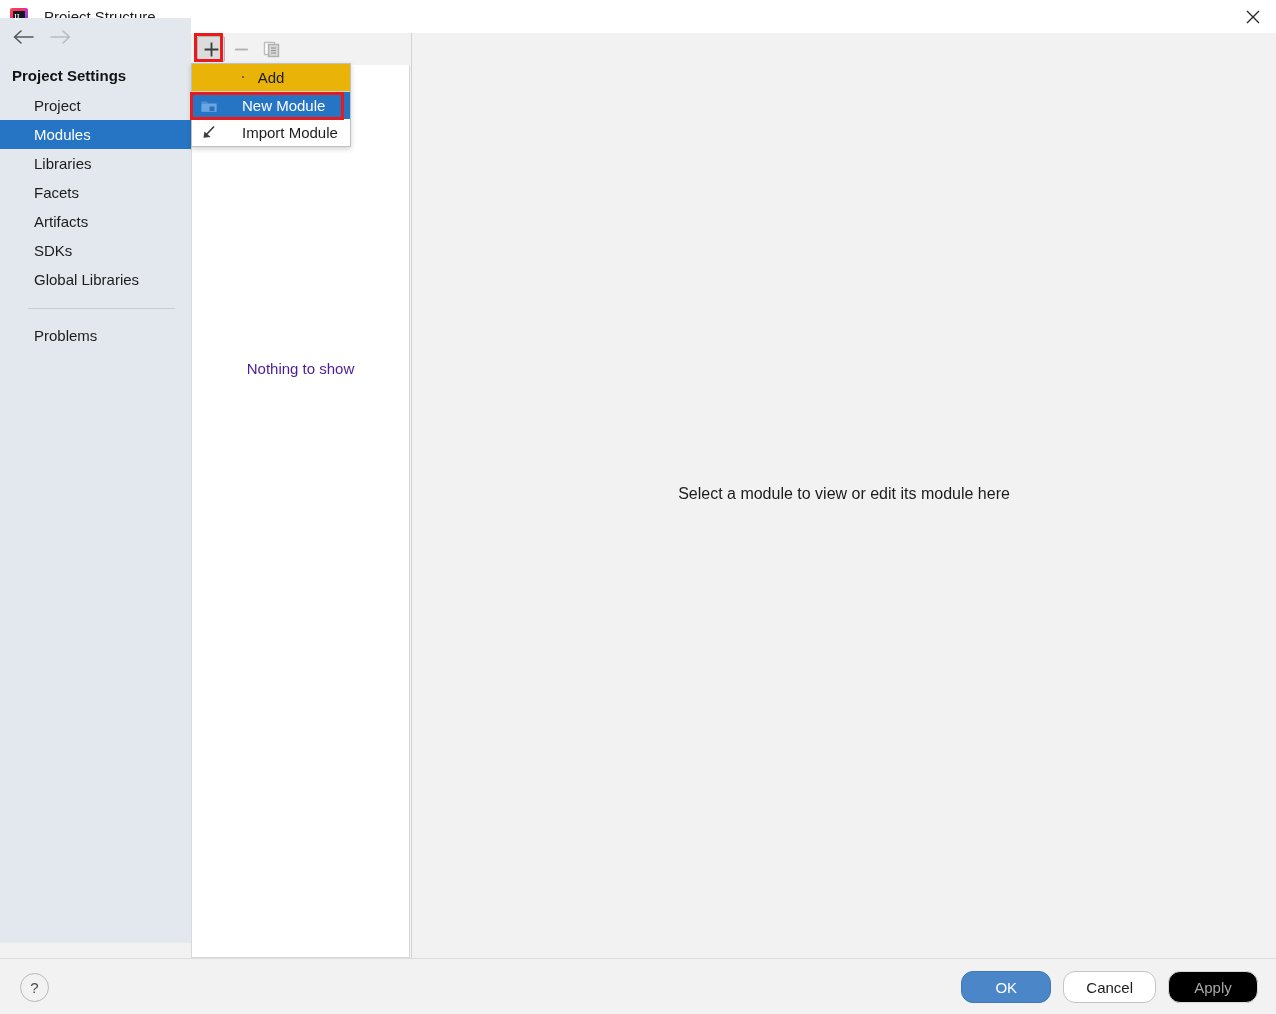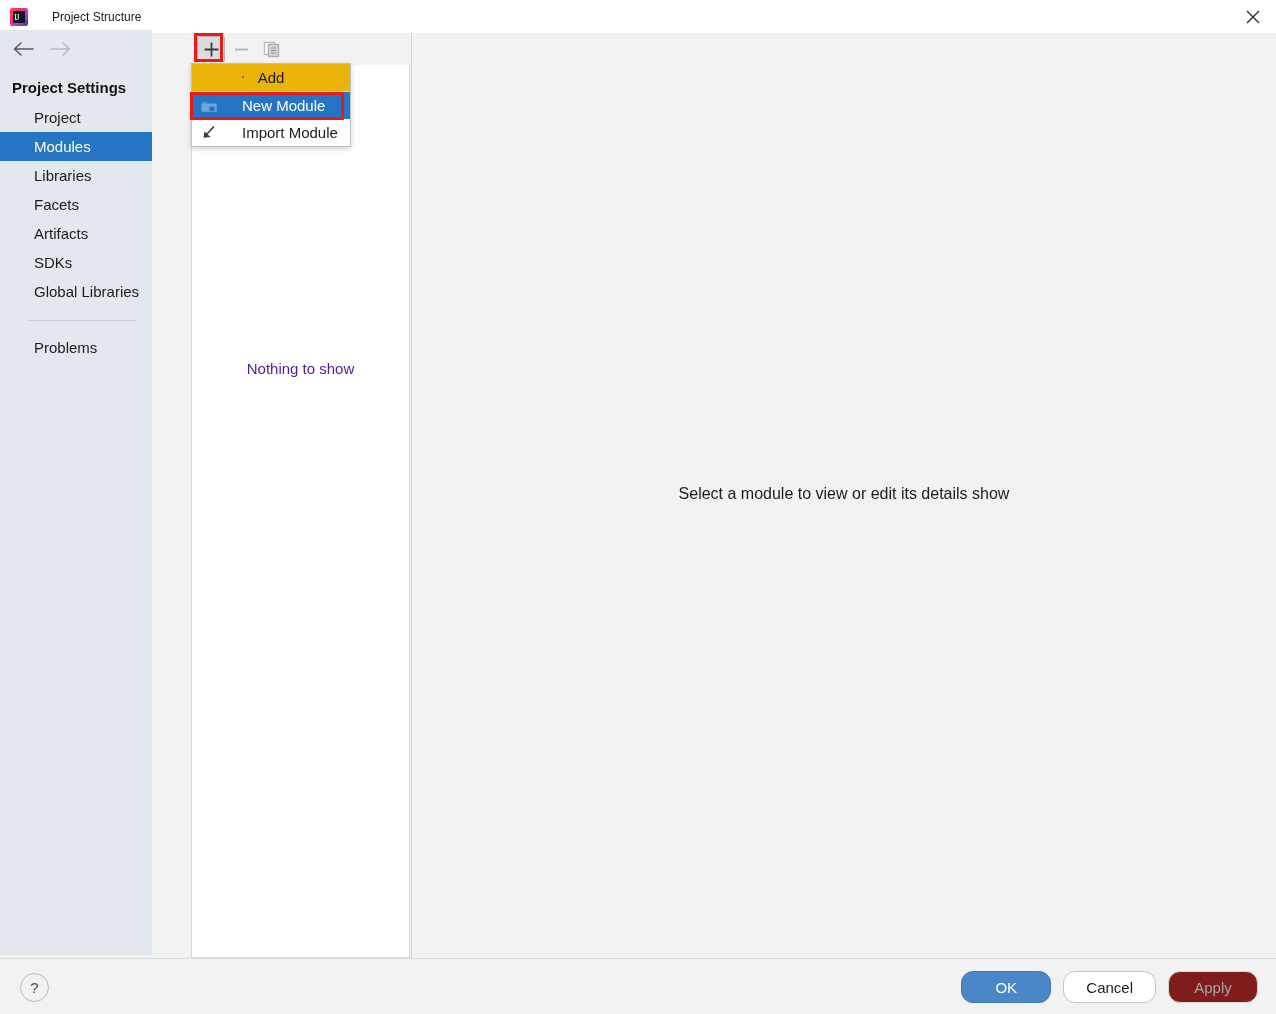--- a/index.html
+++ b/index.html
@@ -54,39 +54,39 @@
     left: 4px; top: 4px;
     width: 10px; height: 26px;
     color: #ffffff;
     font-family: "Liberation Serif", serif;
     font-size: 9px;
     line-height: 10px;
     letter-spacing: -1px;
     z-index: 2;
   }
   .title-text {
-    margin-left: 24px;
-    font-size: 12px;
+    margin-left: 16px;
+    font-size: 15px;
     color: #1c1c1c;
   }
   .close-btn {
     position: absolute;
     right: 0; top: 0;
     width: 46px; height: 33px;
     display: flex;
     align-items: center;
     justify-content: center;
   }
   .close-btn svg { display: block; }
 
   
   .sidebar {
     position: absolute;
-    left: 0; top: 30px;
-    width: 152px;
+    left: 0; top: 18px;
+    width: 191px;
     height: 925px;
     background: #e3e8ee;
   }
   .sidebar-nav {
     height: 38px;
     display: flex;
     align-items: center;
     padding-left: 10px;
     gap: 12px;
   }
@@ -221,21 +221,21 @@
     background: #4a86c8;
     border: 1px solid #3f78b6;
     color: #ffffff;
   }
   .dlg-btn.normal {
     background: #ffffff;
     border: 1px solid #c4c4c4;
     color: #1c1c1c;
   }
   .dlg-btn.disabled {
-    background: #7f1d1d;
+    background: #000000;
     border: 1px solid #d8d8d8;
     color: #a6a6a6;
   }
 
   
   .popup {
     position: absolute;
     left: 191px; top: 63px;
     width: 160px;
     background: #ffffff;
@@ -358,21 +358,21 @@
         <path d="M8 7 H13 M8 9.5 H13 M8 12 H13" stroke="#8e8e8e" stroke-width="1.2"></path>
       </svg>
     </div>
   </div>
 
   <div class="mid-panel">
     <div class="nothing">Nothing to show</div>
   </div>
 
   <div class="right-panel">
-    <div class="right-hint">Select a module to view or edit its details show</div>
+    <div class="right-hint">Select a module to view or edit its module here</div>
   </div>
 
   <div class="popup">
     <div class="popup-header">
       <span class="dot"></span>
       <span>Add</span>
     </div>
     <div class="menu-item selected">
       <span class="menu-icon">
         <svg width="16" height="14" viewBox="0 0 16 14" aria-hidden="true">

